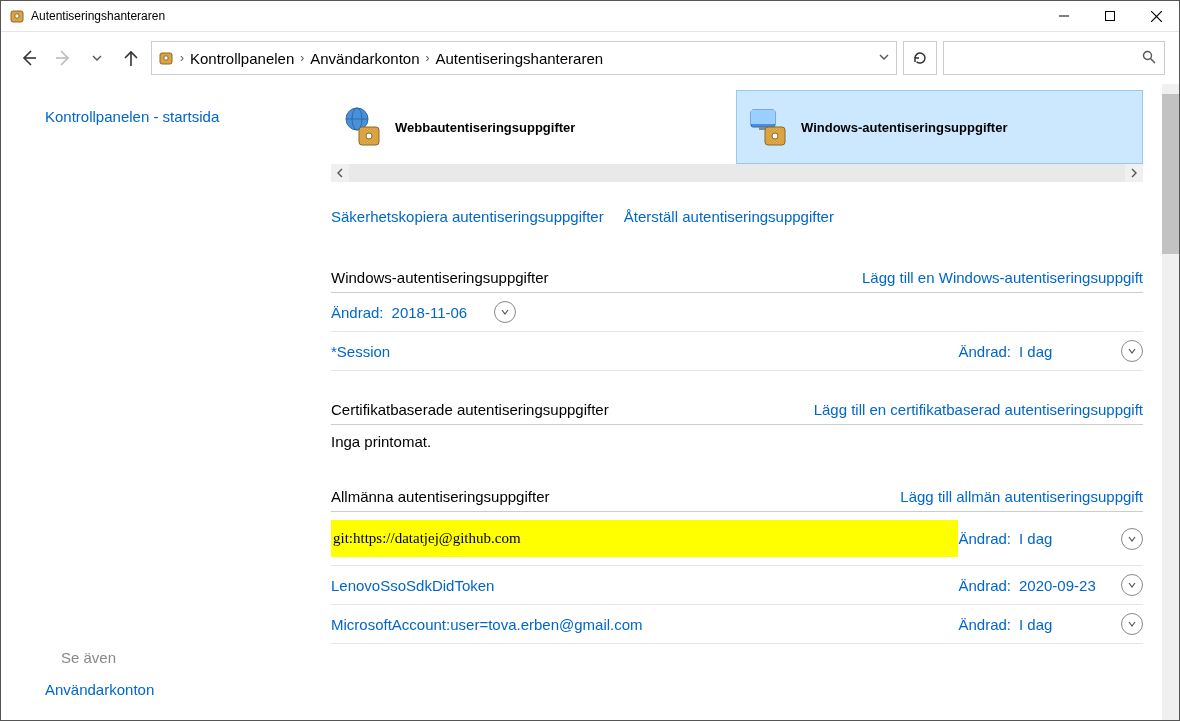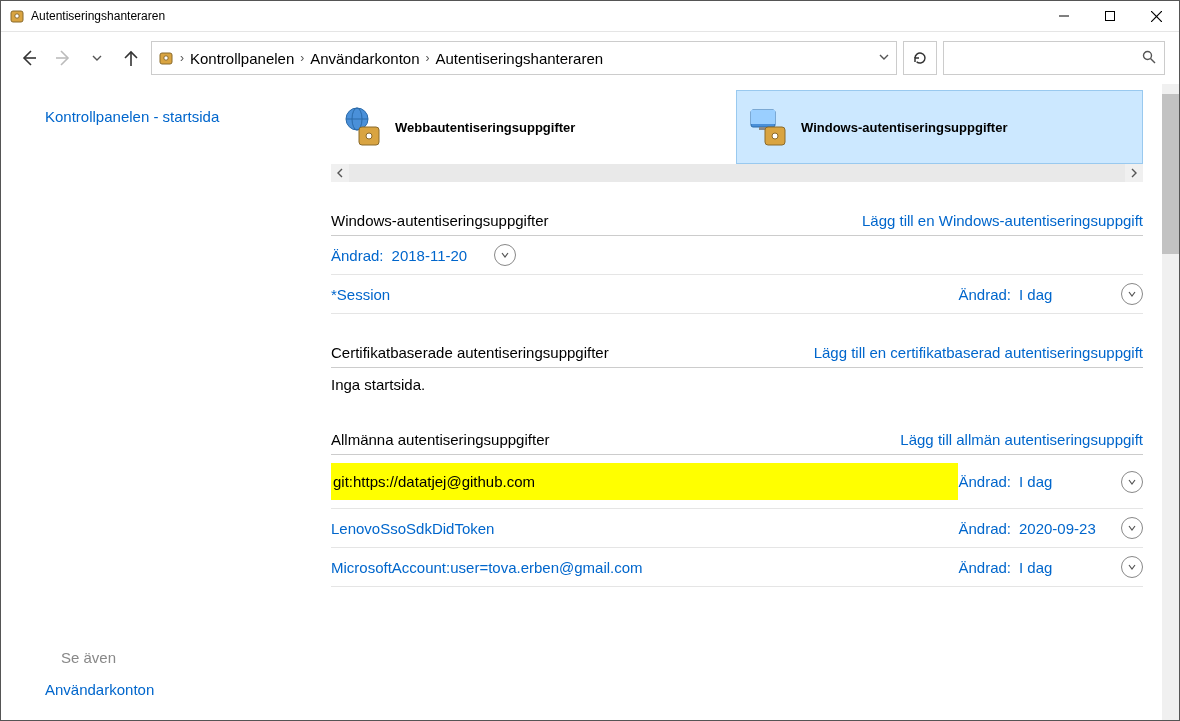--- a/index.html
+++ b/index.html
@@ -50,21 +50,21 @@
 .action-links a { color: #0066cc; text-decoration: none; margin-right: 16px; }
 
 .cred-section { margin-top: 26px; }
 .section-header { display: flex; justify-content: space-between; align-items: baseline; padding: 4px 0 6px 0; border-bottom: 1px solid #ccc; font-size: 15px; }
 .section-header .title { color: #000; }
 .section-header .addlink { color: #0066cc; }
 .no-items { padding: 8px 0; font-size: 15px; }
 
 .cred-row { display: flex; align-items: center; padding: 8px 0; border-bottom: 1px solid #e5e5e5; font-size: 15px; }
 .cred-row .name { color: #0066cc; flex: 1; }
-.cred-row .name.highlight { background: #ffff00; color: #000; padding: 10px 2px; }
+.cred-row .name.highlight { background: #ffff00; color: #000; padding: 10px 2px; font-family: Liberation Serif, serif; }
 .cred-row .modlabel { color: #0066cc; margin-right: 8px; }
 .cred-row .moddate { color: #0066cc; margin-right: 10px; width: 92px; text-align: left; }
 .cred-row .expand { width: 22px; height: 22px; border: 1px solid #888; border-radius: 50%; display: flex; align-items: center; justify-content: center; color: #555; }
 
 .dropdown-chevron { color: #555; }
 
 
 .svgicon { display: block; }
 </style>
 </head>
@@ -207,29 +207,33 @@
               <path d="M6 1 L2 5 L6 9" fill="none" stroke="#555" stroke-width="1.4"></path>
             </svg>
         </span>
         <span class="arrow">
           <svg width="8" height="10">
               <path d="M2 1 L6 5 L2 9" fill="none" stroke="#555" stroke-width="1.4"></path>
             </svg>
         </span>
       </div>
 
+      <div class="action-links">
+        <a href="#">Säkerhetskopiera autentiseringsuppgifter</a>
+        <a href="#">Återställ autentiseringsuppgifter</a>
+      </div>
 
       <div class="cred-section">
         <div class="section-header">
           <span class="title">Windows-autentiseringsuppgifter</span>
           <span class="addlink">Lägg till en Windows-autentiseringsuppgift</span>
         </div>
         <div class="cred-row">
           <span class="modlabel">Ändrad:</span>
-          <span class="moddate">2018-11-20</span>
+          <span class="moddate">2018-11-06</span>
           <span class="expand">
               <svg width="10" height="10">
                 <path d="M2 3 L5 7 L8 3" fill="none" stroke="#555" stroke-width="1.2"></path>
               </svg>
             </span>
         </div>
         <div class="cred-row">
           <span class="name">*Session</span>
           <span class="modlabel">Ändrad:</span>
           <span class="moddate">I dag</span>
@@ -239,21 +243,21 @@
               </svg>
             </span>
         </div>
       </div>
 
       <div class="cred-section">
         <div class="section-header">
           <span class="title">Certifikatbaserade autentiseringsuppgifter</span>
           <span class="addlink">Lägg till en certifikatbaserad autentiseringsuppgift</span>
         </div>
-        <div class="no-items">Inga startsida.</div>
+        <div class="no-items">Inga printomat.</div>
       </div>
 
       <div class="cred-section">
         <div class="section-header">
           <span class="title">Allmänna autentiseringsuppgifter</span>
           <span class="addlink">Lägg till allmän autentiseringsuppgift</span>
         </div>
         <div class="cred-row">
           <span class="name highlight">git:https://datatjej@github.com</span>
           <span class="modlabel">Ändrad:</span>

